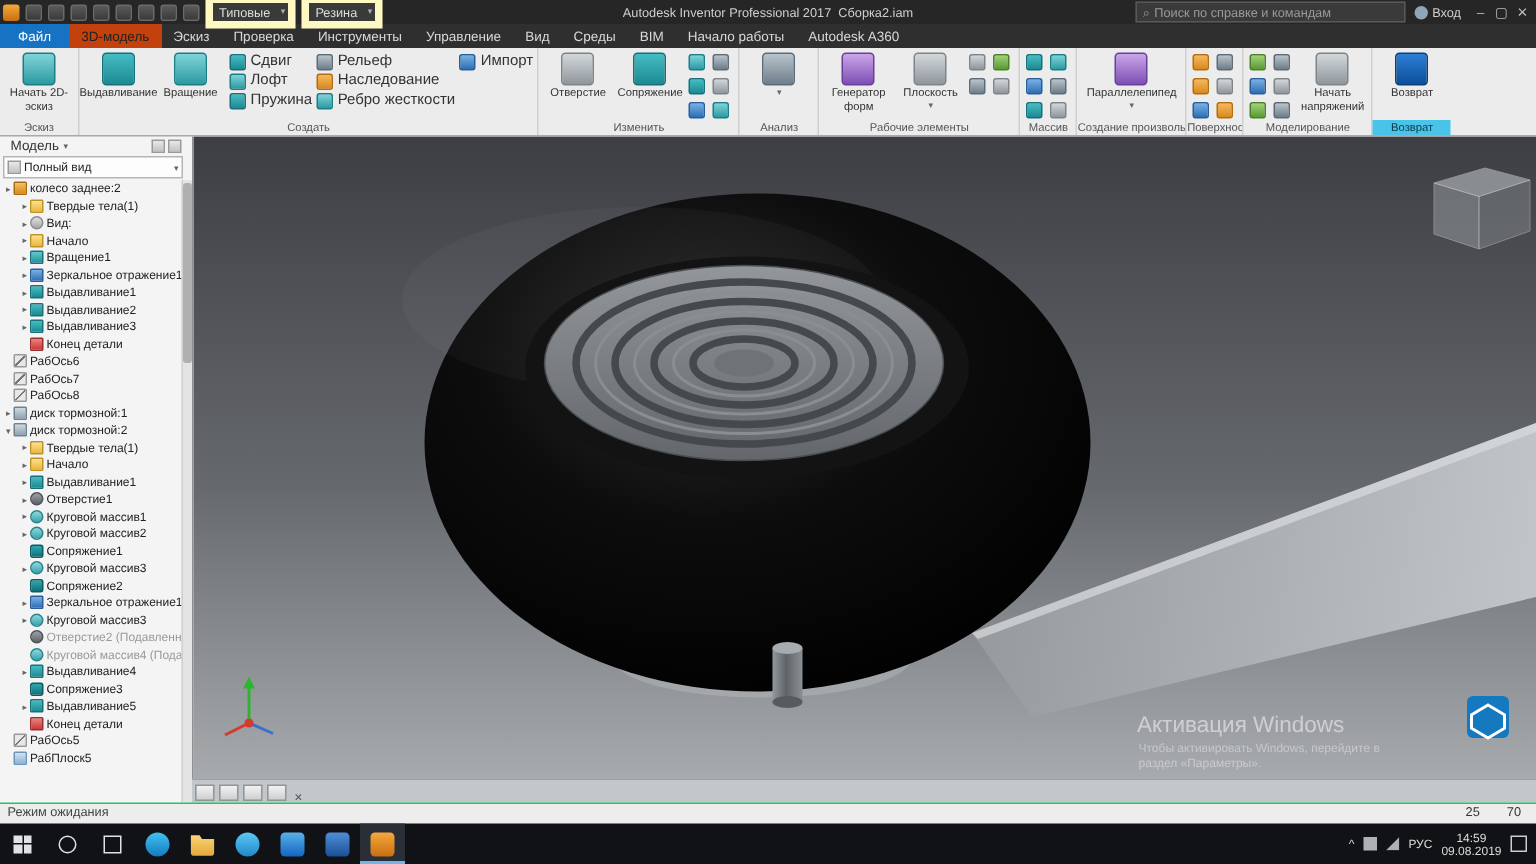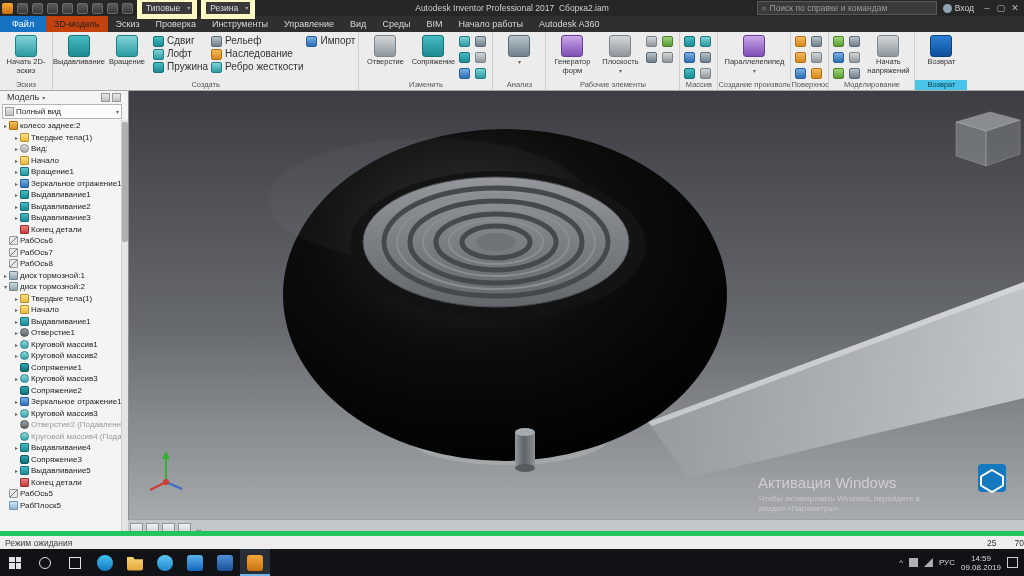--- a/index.html
+++ b/index.html
@@ -95,23 +95,23 @@
   .dti{width:13px;height:11px;margin:0 1px 2px 2px;background:linear-gradient(#f2f2f2,#cfcfcf);
        border:1px solid #8f959a;box-sizing:border-box}
   .dtabs{display:flex;margin-left:6px}
   .dtab{height:13px;display:flex;align-items:center;gap:4px;padding:0 7px;margin-right:1px;
         background:#dadde0;border:1px solid #8f959a;border-bottom:none;font-size:8.5px;color:#333;white-space:nowrap}
   .dtab.active{background:#fff;height:14px}
   .dclose{font-size:7px;color:#555}
   .dico{width:8px;height:8px;background:linear-gradient(#f5c35e,#d8891e);border:1px solid #a96c13;box-sizing:border-box}
   
   .statusbar{position:absolute;left:0;right:0;bottom:27px;height:13px;background:#ededed;
-             border-top:5px solid #22c55e;display:flex;align-items:center;font-size:8.5px;color:#444;z-index:22}
+             border-top:1px solid #22c55e;display:flex;align-items:flex-start;font-size:8.5px;color:#444;z-index:22}
   .statusbar .lft{padding-left:5px}
-  .statusbar .rgt{margin-left:auto;display:flex;gap:18px;color:#333}
+  .statusbar .rgt{margin-left:auto;display:flex;gap:18px;padding-right:10px;color:#333}
   
   .taskbar{position:absolute;left:0;right:0;bottom:0;height:27px;background:#101216;
            display:flex;align-items:center;z-index:40;color:#e8e8e8}
   .tbi{width:30px;height:27px;display:flex;align-items:center;justify-content:center;flex:none}
   .winlogo{width:12px;height:12px;display:grid;grid-template-columns:1fr 1fr;grid-template-rows:1fr 1fr;gap:1px}
   .winlogo span{background:#dfe3e6}
   .circ{width:10px;height:10px;border:1.5px solid #dfe3e6;border-radius:50%}
   .tvsq{width:10px;height:10px;border:1.5px solid #dfe3e6}
   .appico{width:16px;height:16px;border-radius:3px}
   .a-edge{background:linear-gradient(#3fc2f0,#1579c0);border-radius:50%}

